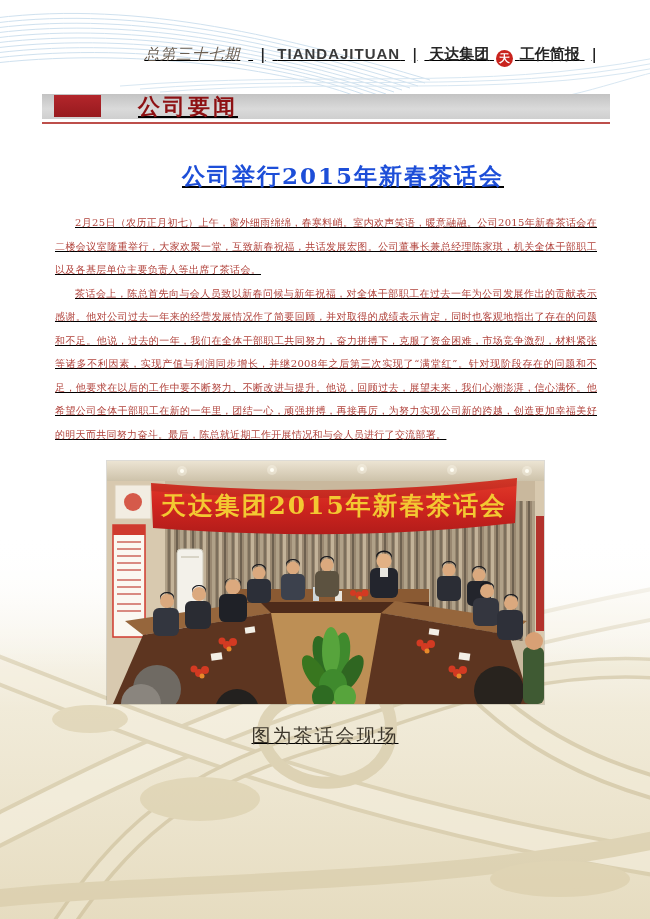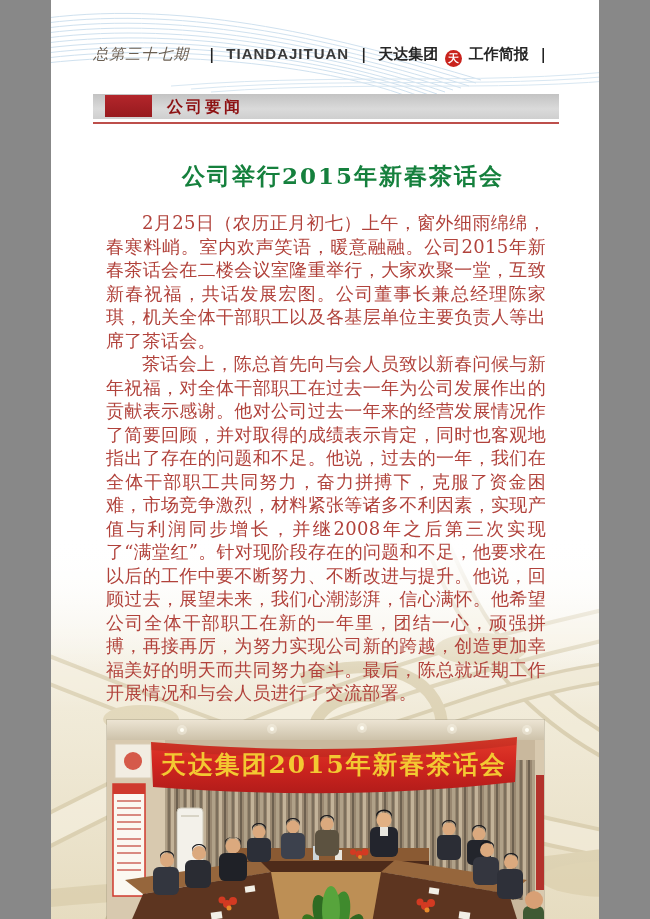--- a/index.html
+++ b/index.html
@@ -1,19 +1,19 @@
 <!DOCTYPE html>
 <html><head>
 <meta charset="utf-8">
 <style>
   * { margin:0; padding:0; box-sizing:border-box; }
   body { background:#888; font-family:"DejaVu Serif", serif; }
   .page{
-    position:relative; width:548px; height:919px; margin:0 auto;
-    background:#ffffff; overflow:hidden;
+    position:relative; width:650px; height:919px; margin:0 auto;
+    background:#ffffff; overflow:hidden;text-decoration:underline;
   }
   
   .top-waves{ position:absolute; top:0; left:0; width:650px; height:100px; pointer-events:none; }
   
   .header-row{
     position:relative; z-index:2; margin-top:45px; padding-right:46px;
     text-align:right; font-size:15px; color:#2e2e2e; white-space:nowrap;
   }
   .issue-no{ color:#6b5f52; font-style:italic; letter-spacing:1px; margin-right:8px; }
   .hdr-sep{ color:#222; font-weight:bold; margin:0 7px; }
@@ -29,32 +29,32 @@
   .section-wrap{ position:relative; z-index:2; margin:27px 40px 0 42px; }
   .section-bar{
     position:relative; height:25px;
     background:linear-gradient(#c3c3c3,#dadada 60%,#cfcfcf);
   }
   .section-redblock{
     position:absolute; left:12px; top:1px; bottom:2px; width:47px;
     background:linear-gradient(#b3262b,#971a1e);
   }
   .section-label{
-    margin-left:74px; font-size:16px; font-weight:bold; color:#8d1113;
+    margin-left:96px; font-size:22px; font-weight:bold; color:#8d1113;
     line-height:25px; letter-spacing:3px;
   }
   .section-underline{ height:2px; margin-top:3px; background:#b2302b; opacity:.85; }
   
   .article-title{
     position:relative; z-index:2; margin-top:37px; text-align:center;
-    font-size:23px; font-weight:bold; color:#15803d; letter-spacing:2px;padding-left:36px;
+    font-size:23px; font-weight:bold; color:#1d4ed8; letter-spacing:2px;padding-left:36px;
   }
   .article-body{ position:relative; z-index:2; margin:19px 53px 0 55px; }
   .article-body p{
-    font-size:18px; line-height:23.5px; color:#b1423b; text-align:justify;
+    font-size:10px; line-height:23.5px; color:#b1423b; text-align:justify;
     text-indent:2em; letter-spacing:0.3px;
   }
   
   .photo-frame{
     position:relative; z-index:3; width:437px; height:243px; margin:15px auto 0;
     background:#4d7c0f; box-shadow:0 0 0 1px rgba(120,110,90,.25);
   }
   .photo-frame svg{ display:block; }
   .photo-caption{
     position:relative; z-index:3; margin-top:19px; text-align:center;

